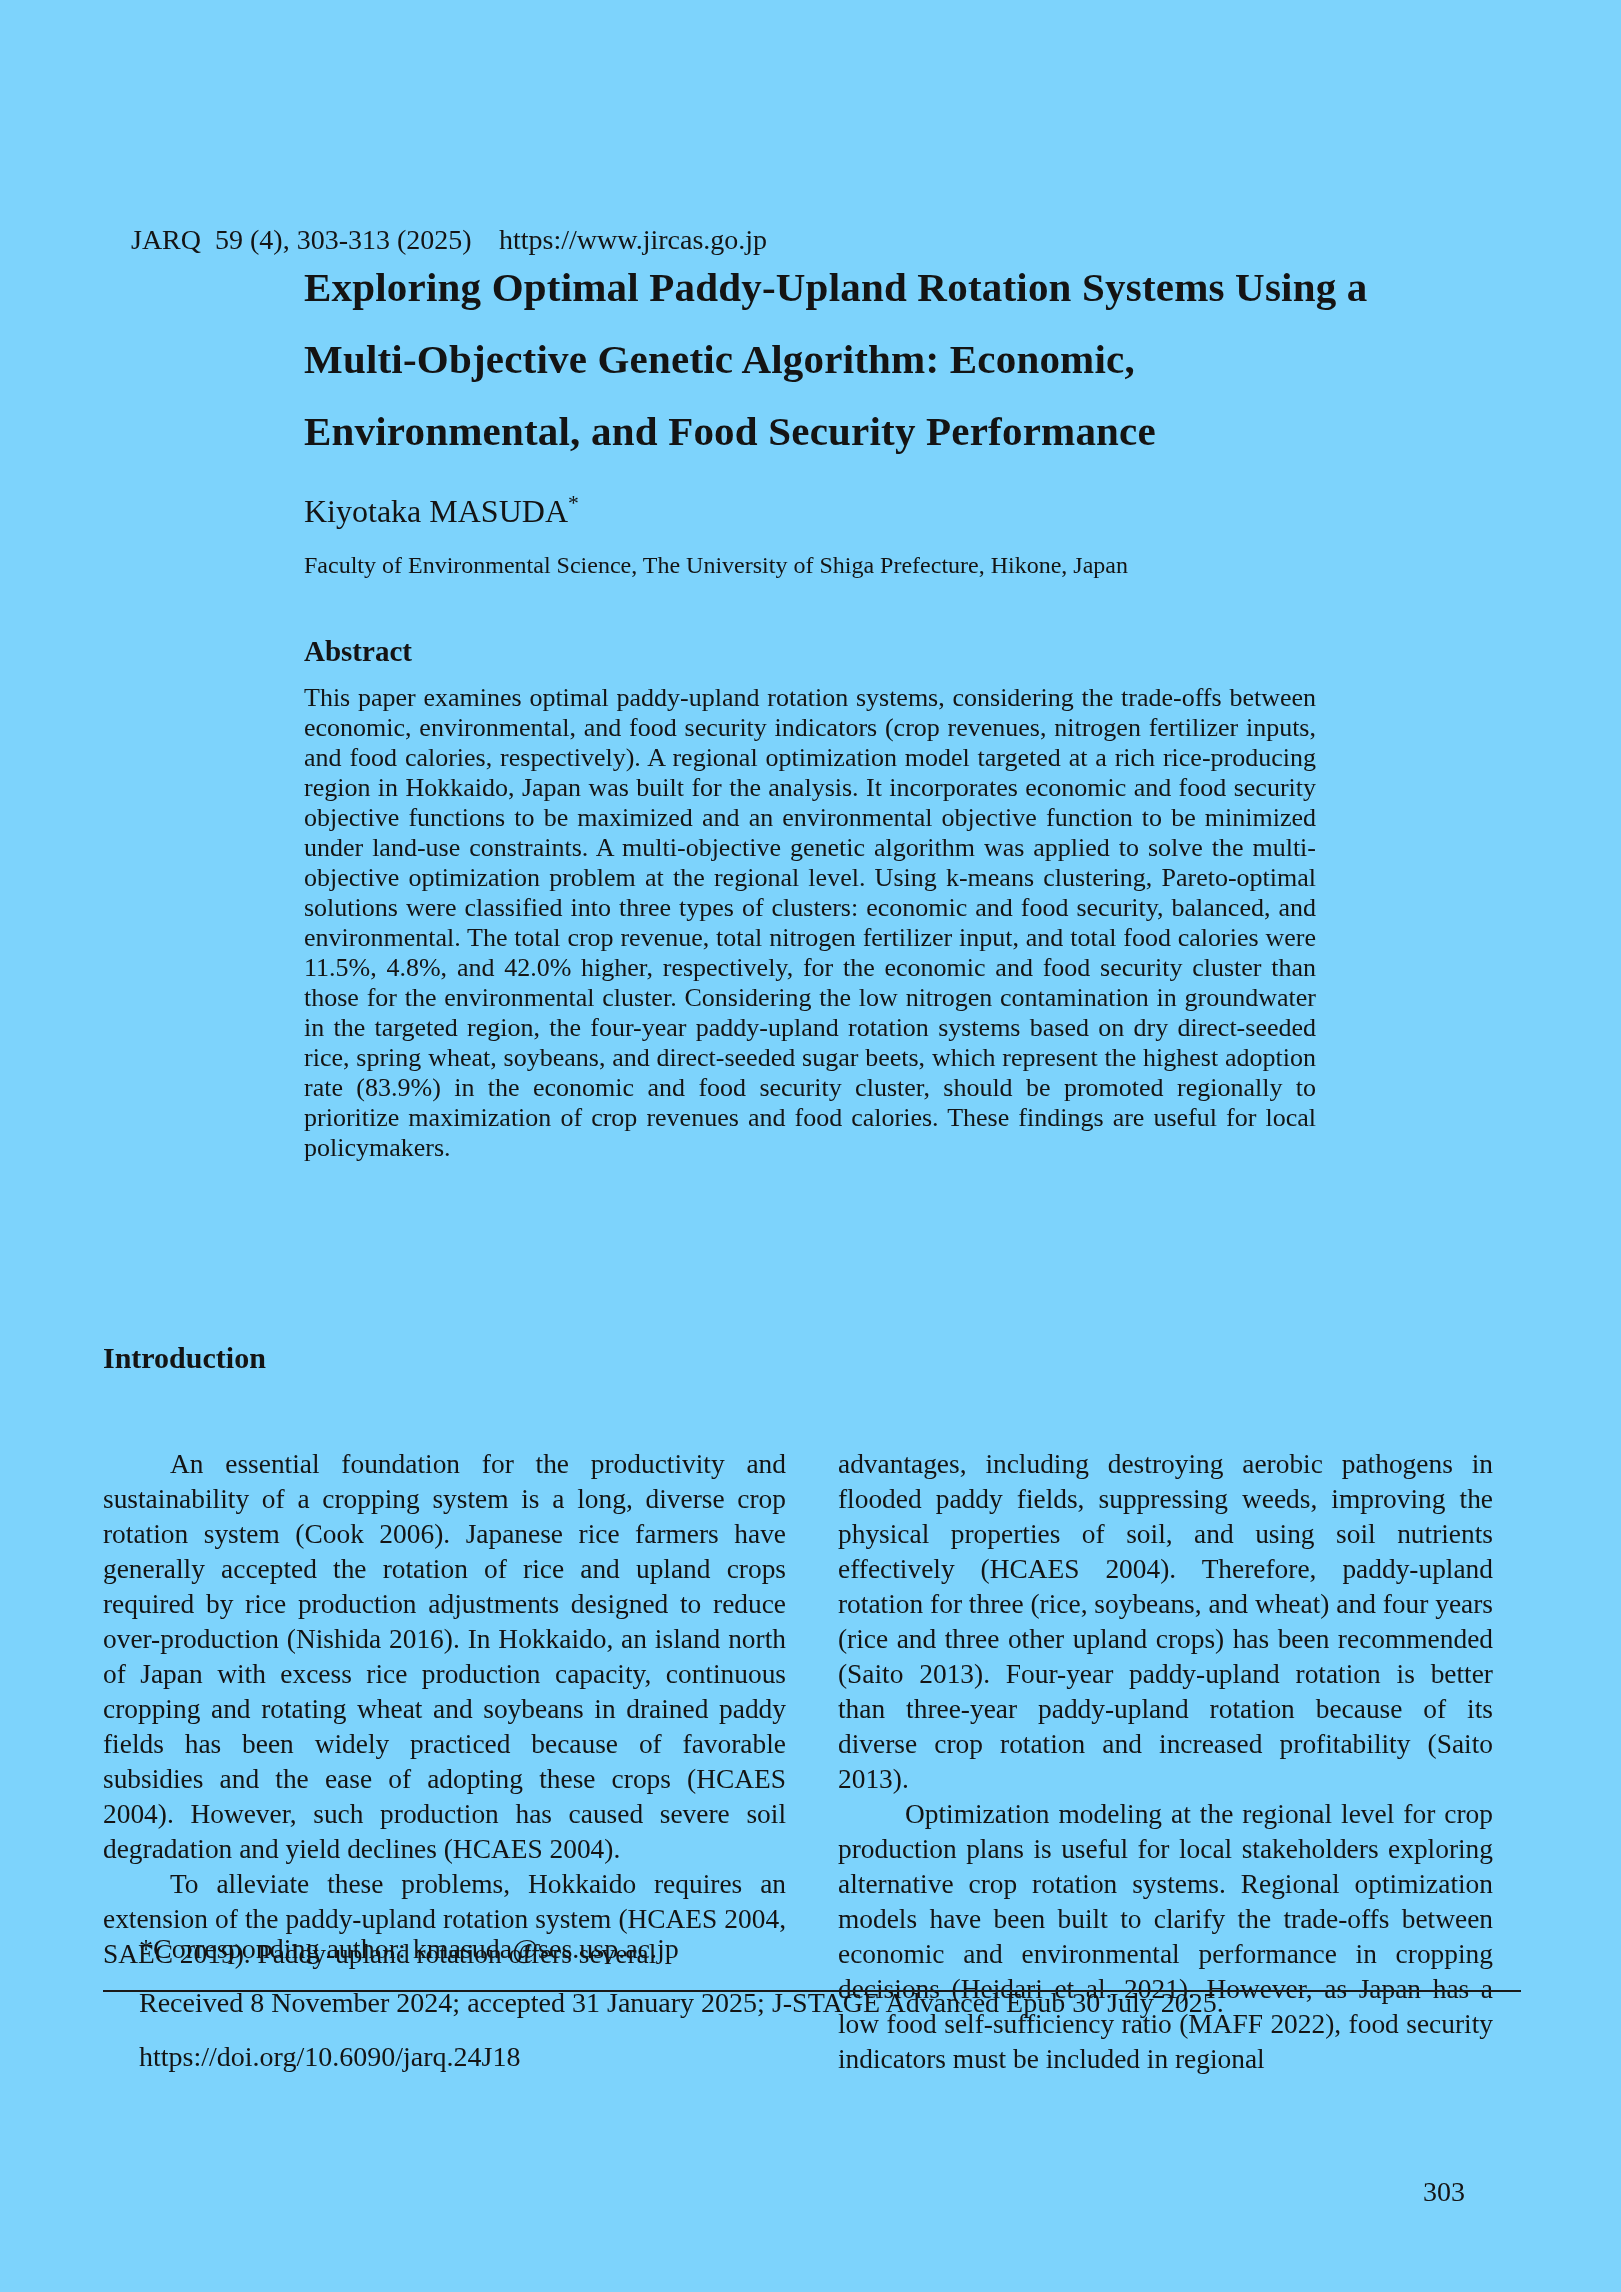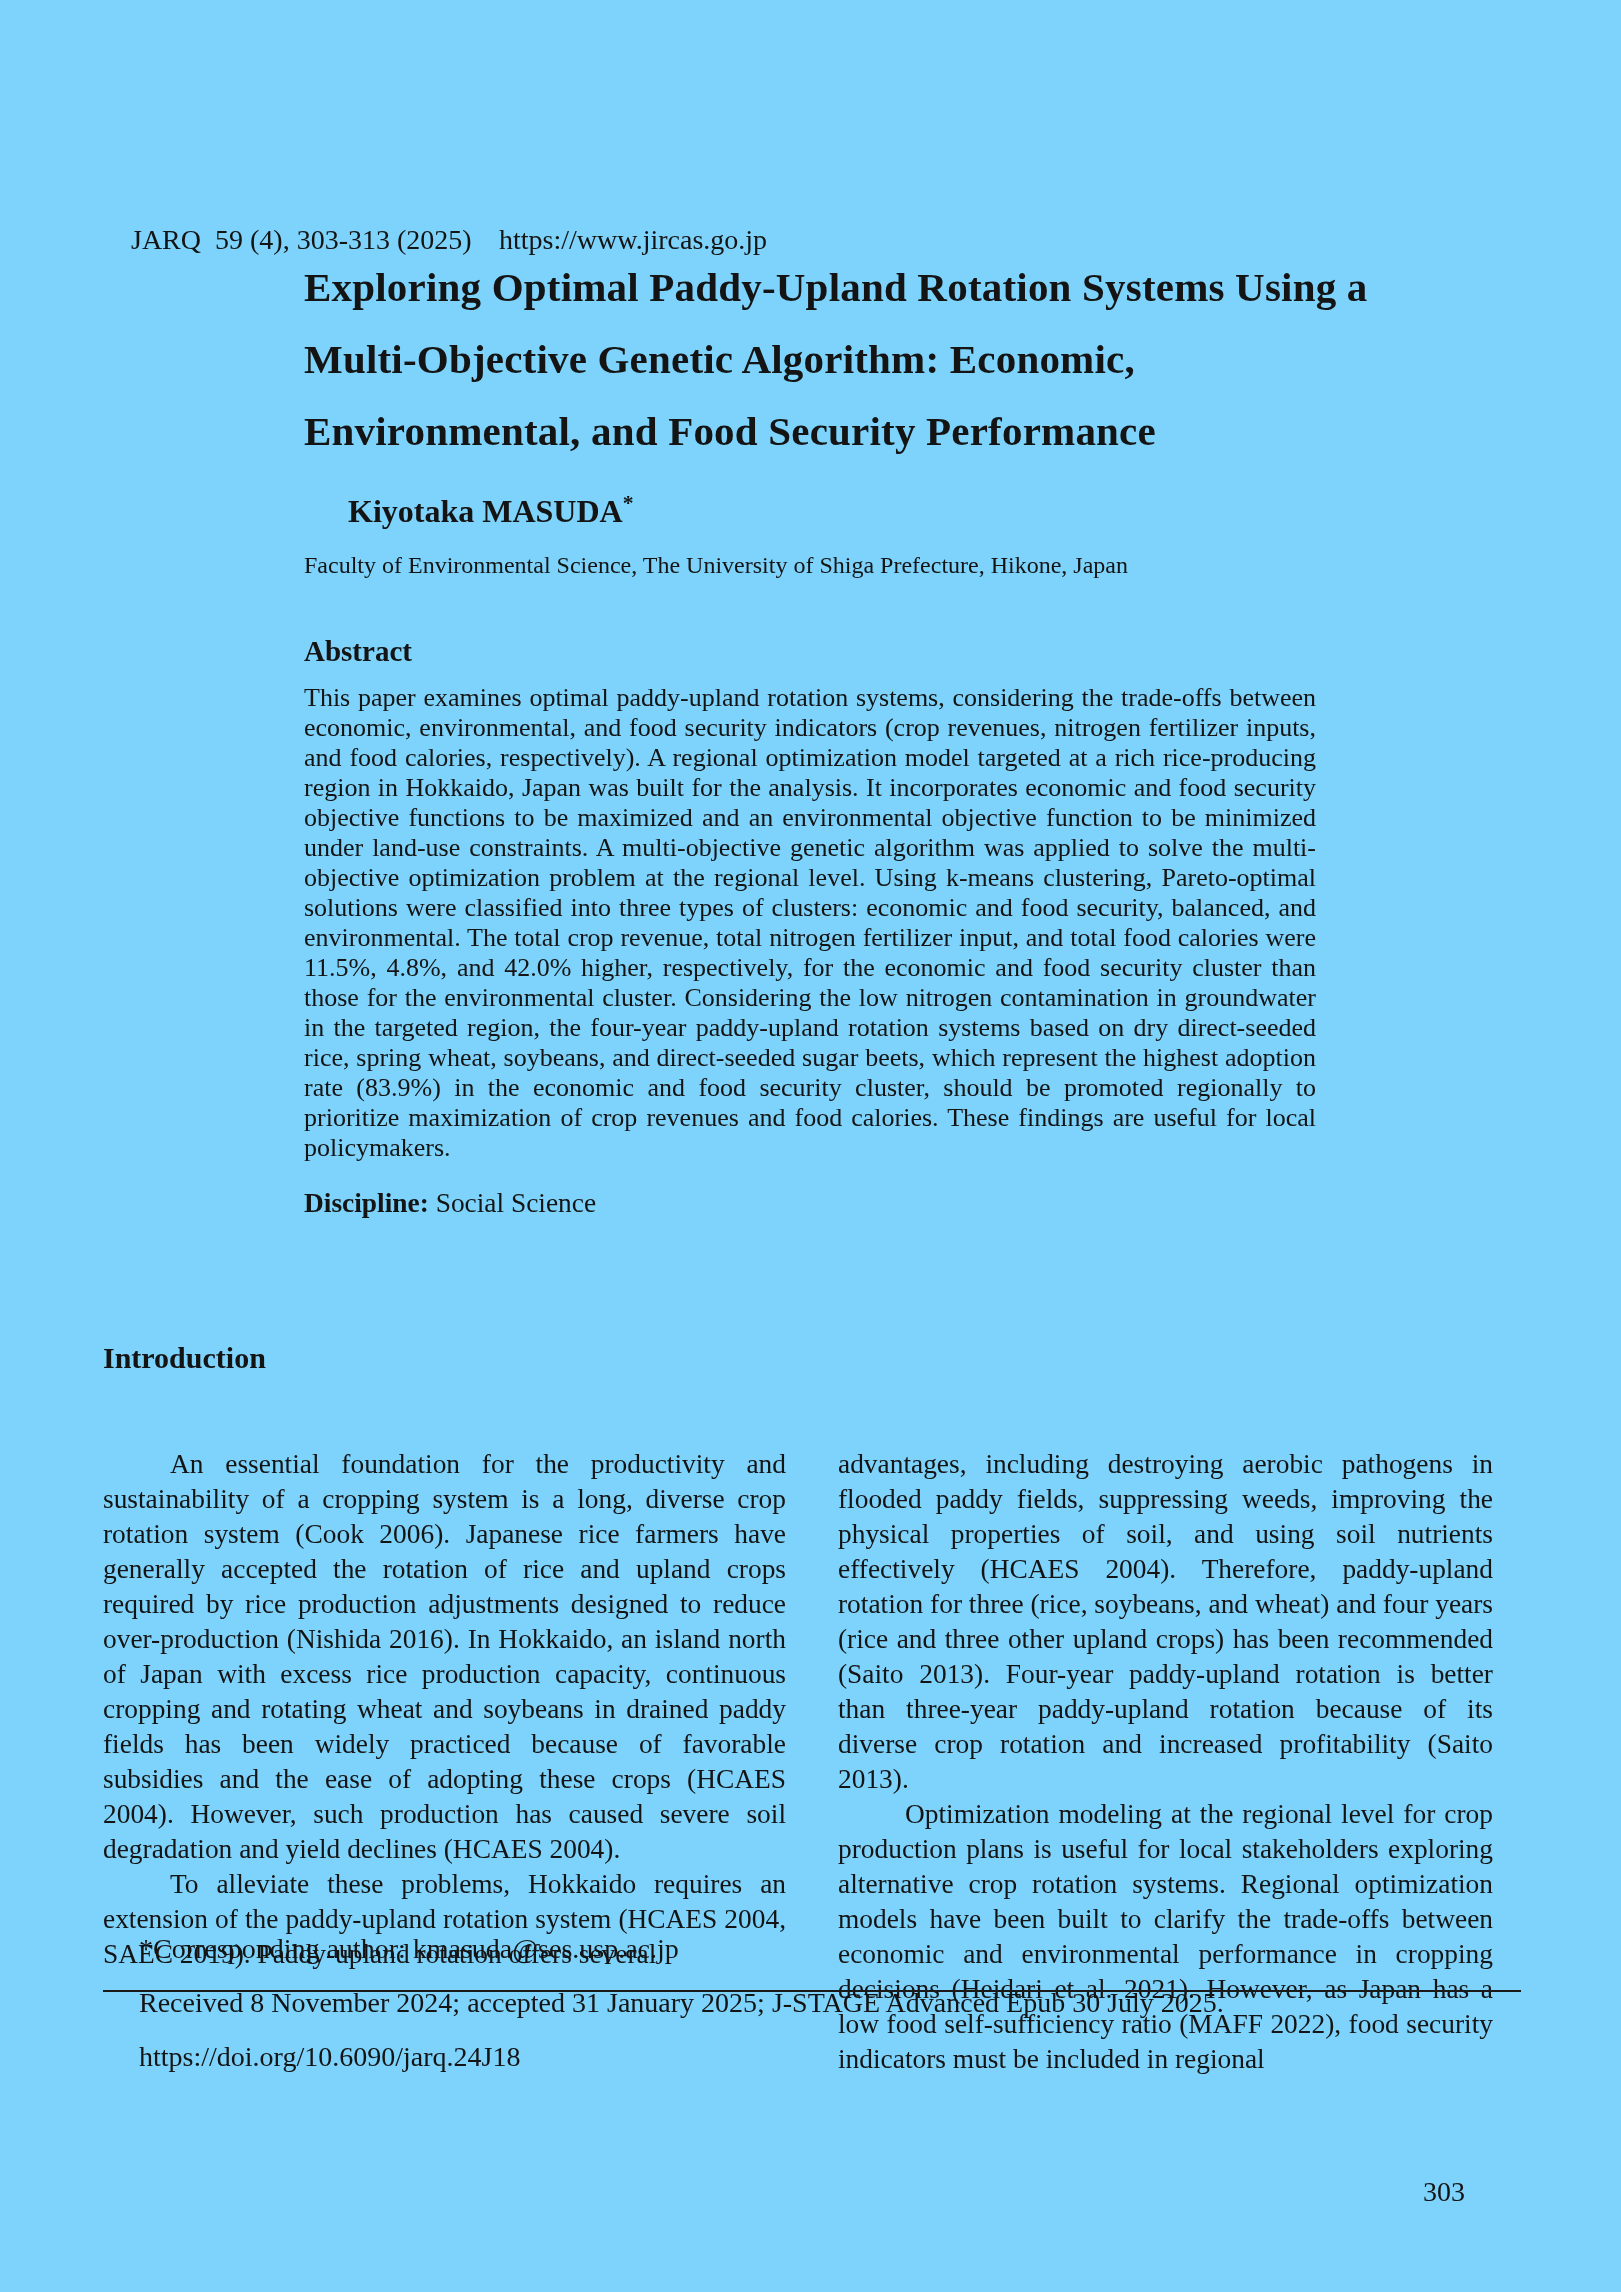--- a/index.html
+++ b/index.html
@@ -29,23 +29,22 @@
     top: 251px; left: 304px;
     font-weight: bold;
     font-size: 41px;
     line-height: 72px;
     white-space: nowrap;
     letter-spacing: 0.2px;
   }
 
   .author {
     top: 491px; left: 304px;
-    font-weight: bold;
+    font-weight: normal;
     font-size: 32px;
-    margin-left: 44px;
   }
   .author sup { font-size: 21.6px; }
 
   .affiliation {
     top: 552px; left: 304px;
     font-size: 24px;
   }
 
   .abstract-heading {
     top: 635px; left: 304px;
@@ -127,21 +126,20 @@
     <span>Kiyotaka MASUDA</span><sup>*</sup>
   </div>
 
   <div class="abs affiliation">Faculty of Environmental Science, The University of Shiga Prefecture, Hikone, Japan</div>
 
   <div class="abs abstract-heading">Abstract</div>
 
   <div class="abs abstract-text">This paper examines optimal paddy-upland rotation systems, considering the trade-offs between economic, environmental, and food security indicators (crop revenues, nitrogen fertilizer inputs, and food calories, respectively). A regional optimization model targeted at a rich rice-producing region in Hokkaido, Japan was built for the analysis. It incorporates economic and food security objective functions to be maximized and an environmental objective function to be minimized under land-use constraints. A multi-objective genetic algorithm was applied to solve the multi-objective optimization problem at the regional level. Using k-means clustering, Pareto-optimal solutions were classified into three types of clusters: economic and food security, balanced, and environmental. The total crop revenue, total nitrogen fertilizer input, and total food calories were 11.5%, 4.8%, and 42.0% higher, respectively, for the economic and food security cluster than those for the environmental cluster. Considering the low nitrogen contamination in groundwater in the targeted region, the four-year paddy-upland rotation systems based on dry direct-seeded rice, spring wheat, soybeans, and direct-seeded sugar beets, which represent the highest adoption rate (83.9%) in the economic and food security cluster, should be promoted regionally to prioritize maximization of crop revenues and food calories. These findings are useful for local policymakers.</div>
 
   <div class="abs meta">
-    <p class="discipline"><span class="label">Discipline:</span><span> Social Science</span></p>
   </div>
 
   <div class="abs intro-heading">Introduction</div>
 
   <div class="abs col col-left">
     <p class="indent">An essential foundation for the productivity and sustainability of a cropping system is a long, diverse crop rotation system (Cook 2006). Japanese rice farmers have generally accepted the rotation of rice and upland crops required by rice production adjustments designed to reduce over-production (Nishida 2016). In Hokkaido, an island north of Japan with excess rice production capacity, continuous cropping and rotating wheat and soybeans in drained paddy fields has been widely practiced because of favorable subsidies and the ease of adopting these crops (HCAES 2004). However, such production has caused severe soil degradation and yield declines (HCAES 2004).</p>
     <p class="indent">To alleviate these problems, Hokkaido requires an extension of the paddy-upland rotation system (HCAES 2004, SAEC 2019). Paddy-upland rotation offers several</p>
   </div>
 
   <div class="abs col col-right">

